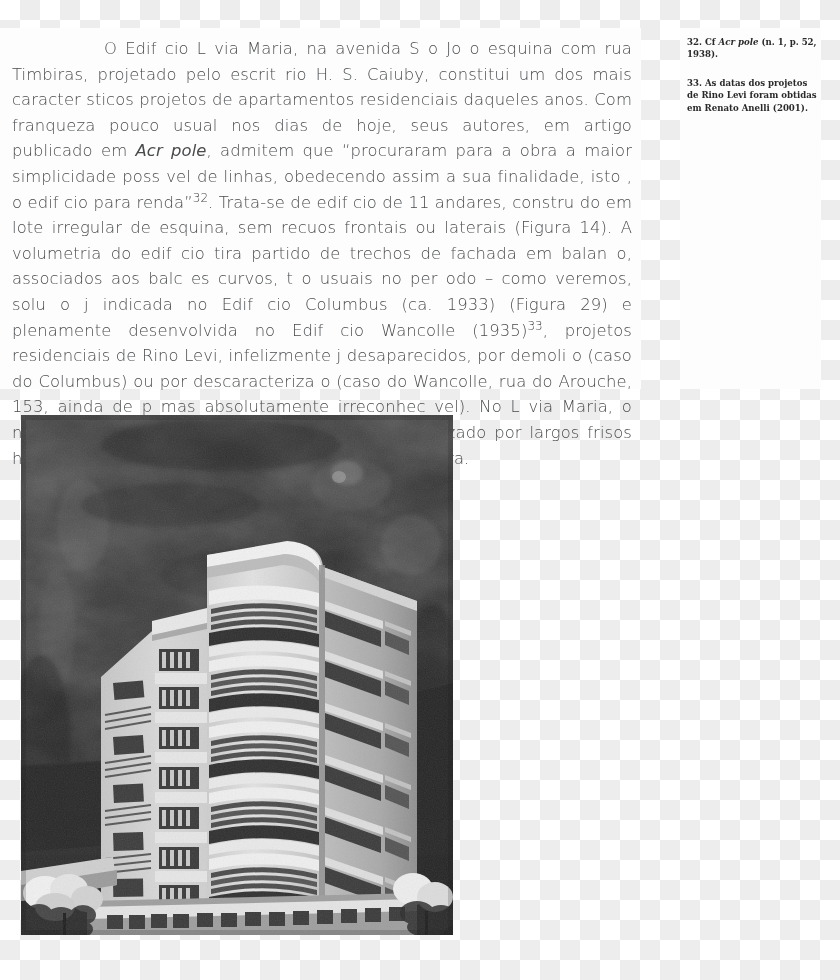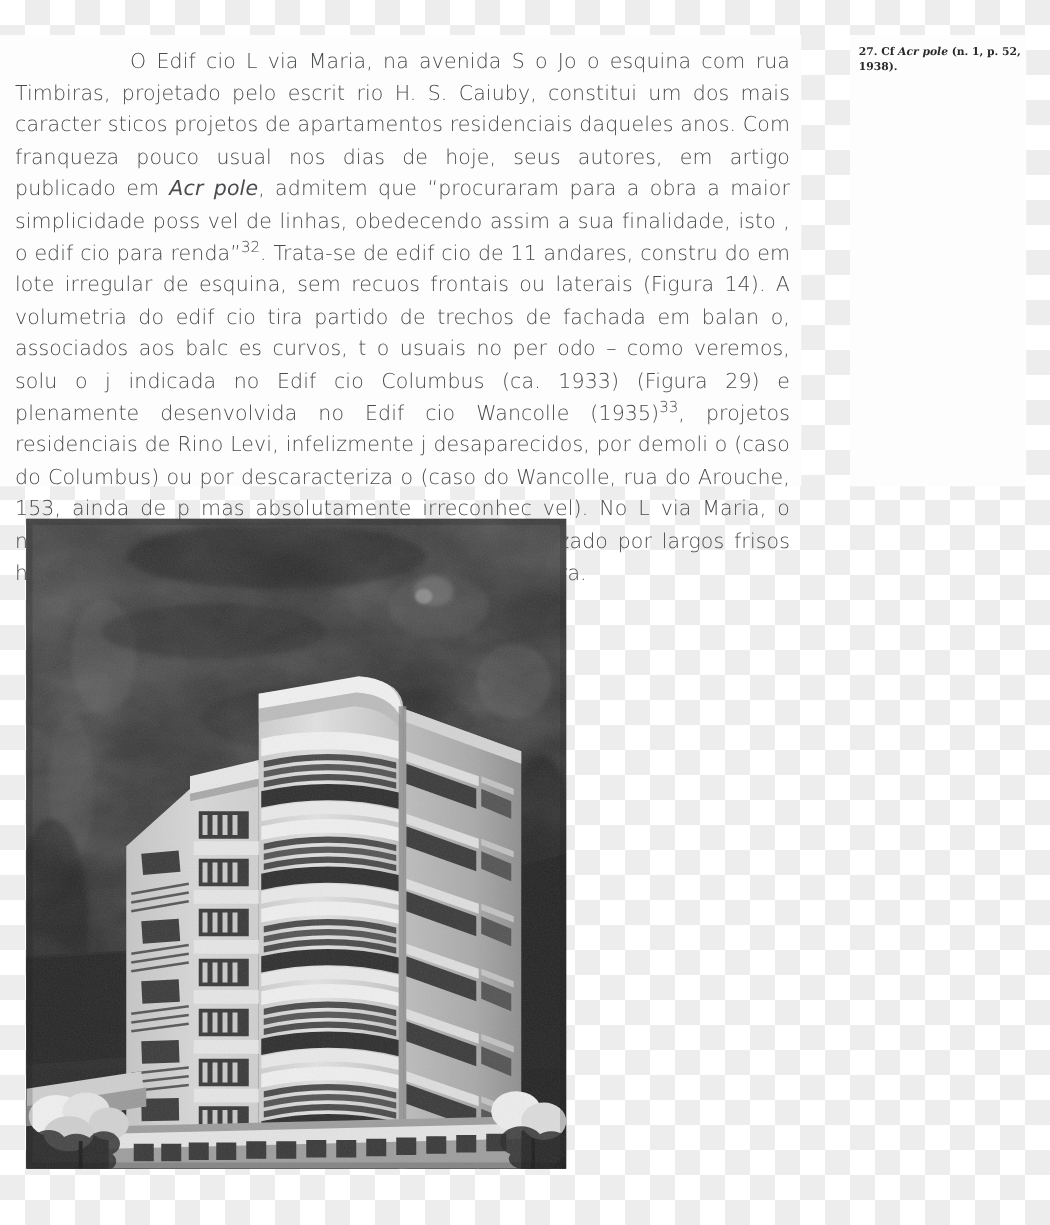--- a/index.html
+++ b/index.html
@@ -121,21 +121,22 @@
 
   <div class="paper" id="body-paper"></div>
 
   <div class="paper" id="notes-paper"></div>
 
   <div id="body-text">
     <p>O Edif cio L via Maria, na avenida S  o Jo  o esquina com rua Timbiras, projetado pelo escrit rio H. S. Caiuby, constitui um dos mais caracter sticos projetos de apartamentos residenciais daqueles anos. Com franqueza pouco usual nos dias de hoje, seus autores, em artigo publicado em <span class="it">Acr  pole</span>, admitem que “procuraram para a obra a maior simplicidade poss vel de linhas, obedecendo assim a sua finalidade, isto  , o edif cio para renda”<sup>32</sup>. Trata-se de edif cio de 11 andares, constru do em lote irregular de esquina, sem recuos frontais ou laterais (Figura 14). A volumetria do edif cio tira partido de trechos de fachada em balan o, associados aos balc  es curvos, t  o usuais no per odo – como veremos, solu   o j  indicada no Edif cio Columbus (ca. 1933) (Figura 29) e plenamente desenvolvida no Edif cio Wancolle (1935)<sup>33</sup>, projetos residenciais de Rino Levi, infelizmente j  desaparecidos, por demoli   o (caso do Columbus) ou por descaracteriza   o (caso do Wancolle, rua do Arouche, 153, ainda de p  mas absolutamente irreconhec vel). No L via Maria, o  ngulo da fachada foi suavizado em curva, e enfatizado por largos frisos horizontais, bastante caracter sticos desta arquitetura.</p>
   </div>
 
   <div id="notes">
-    <p class="note"><span>27. </span><span>Cf <span class="it">Acr  pole</span> (n. 1, p. 52, 1938).</span></p>
+    <p class="note"><span>32. </span><span>Cf <span class="it">Acr  pole</span> (n. 1, p. 52, 1938).</span></p>
+    <p class="note"><span>33. </span><span>As datas dos projetos de Rino Levi foram obtidas em Renato Anelli (2001).</span></p>
   </div>
 
   <div id="photo">
     <svg viewBox="0 0 432 520" preserveAspectRatio="none">
       <defs>
 
         <filter id="grain" x="0" y="0" width="100%" height="100%">
           <feTurbulence type="fractalNoise" baseFrequency="0.9" numOctaves="3" seed="7" result="n"></feTurbulence>
           <feColorMatrix in="n" type="saturate" values="0"></feColorMatrix>
           <feComponentTransfer>

